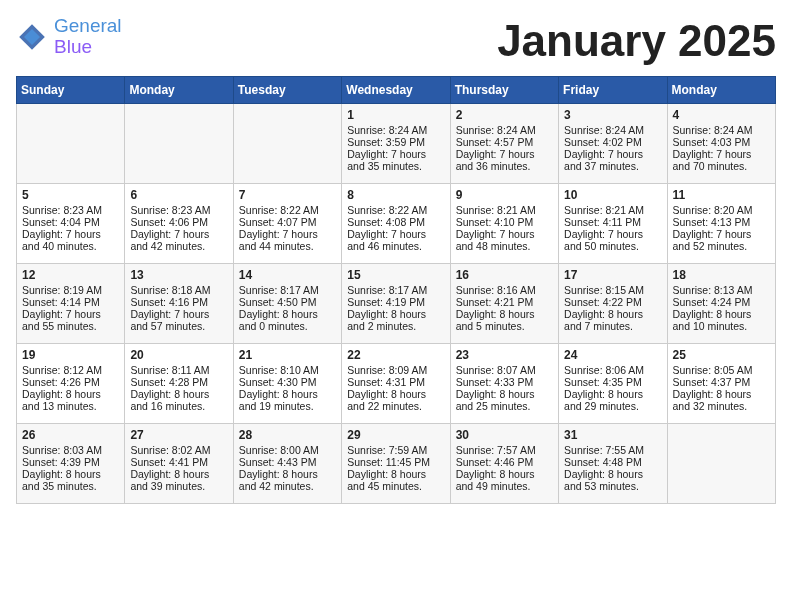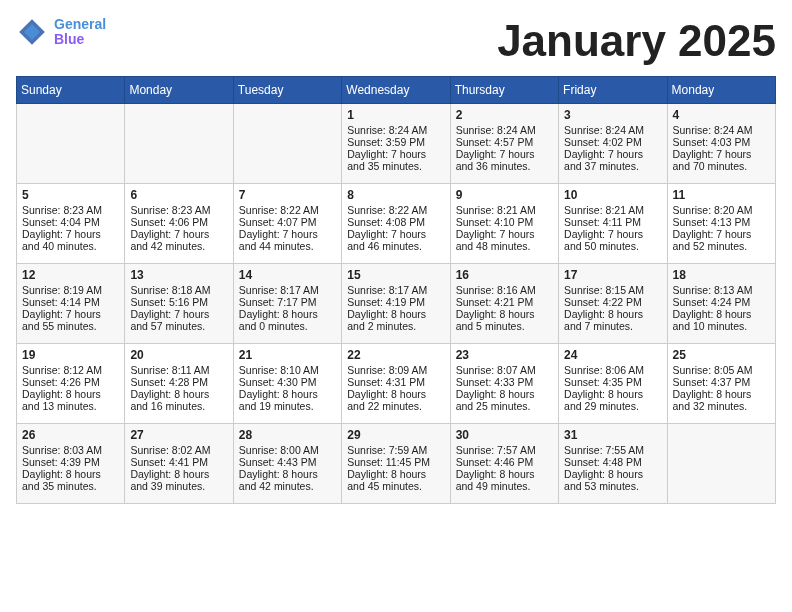--- a/index.html
+++ b/index.html
@@ -15,22 +15,22 @@
       justify-content: space-between;
       align-items: flex-start;
       margin-bottom: 10px;
     }
     .logo {
       display: flex;
       align-items: center;
       gap: 6px;
     }
     .logo-text {
-      font-size: 14px;
-      font-weight: bold;
+      font-size: 19px;
+      font-weight: normal;
       color: #1a3a5c;
       line-height: 1.1;
     }
     .logo-text span { color: #4a90d9; }
     .logo-icon {
       width: 32px;
       height: 32px;
     }
     .title-block { text-align: right; }
     .month-title {
@@ -46,21 +46,21 @@
       width: 100%;
       border-collapse: collapse;
       font-size: 11px;
     }
     thead tr th {
       background: #2a5aa7;
       color: #fff;
       padding: 6px 4px;
       text-align: left;
       font-size: 12px;
-      font-weight: normal;
+      font-weight: bold;
       border: 1px solid #1e4a8a;
     }
     tbody tr td {
       border: 1px solid #ccc;
       vertical-align: top;
       padding: 4px 5px;
       height: 80px;
       width: 108px;
       color: #222;
       font-size: 10.5px;
@@ -185,27 +185,27 @@
       <tr>
         <td>
           <span class="day-num">12</span>
           <div>Sunrise: 8:19 AM</div>
           <div>Sunset: 4:14 PM</div>
           <div>Daylight: 7 hours and 55 minutes.</div>
         </td>
         <td>
           <span class="day-num">13</span>
           <div>Sunrise: 8:18 AM</div>
-          <div>Sunset: 5:16 PM</div>
+          <div>Sunset: 4:16 PM</div>
           <div>Daylight: 7 hours and 57 minutes.</div>
         </td>
         <td>
           <span class="day-num">14</span>
           <div>Sunrise: 8:17 AM</div>
-          <div>Sunset: 7:17 PM</div>
+          <div>Sunset: 4:50 PM</div>
           <div>Daylight: 8 hours and 0 minutes.</div>
         </td>
         <td>
           <span class="day-num">15</span>
           <div>Sunrise: 8:17 AM</div>
           <div>Sunset: 4:19 PM</div>
           <div>Daylight: 8 hours and 2 minutes.</div>
         </td>
         <td>
           <span class="day-num">16</span>

